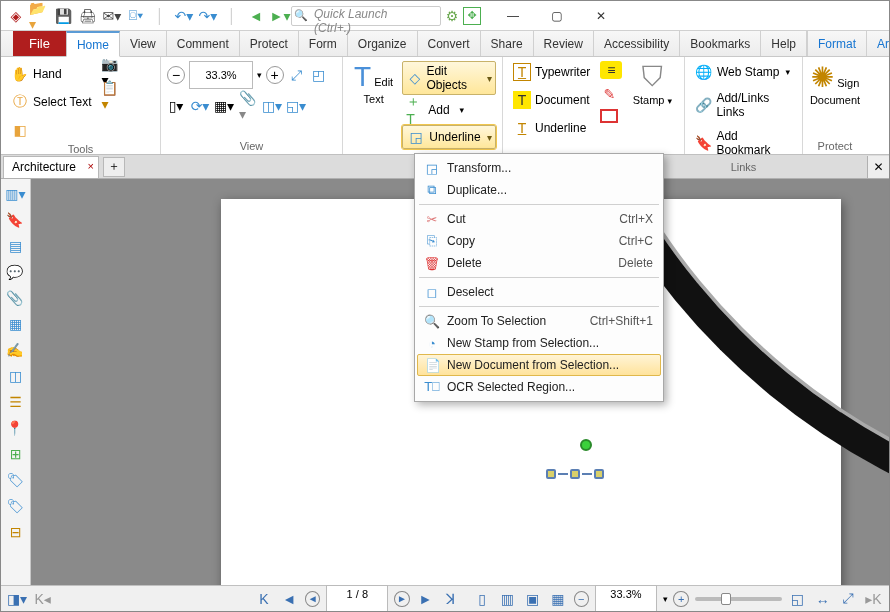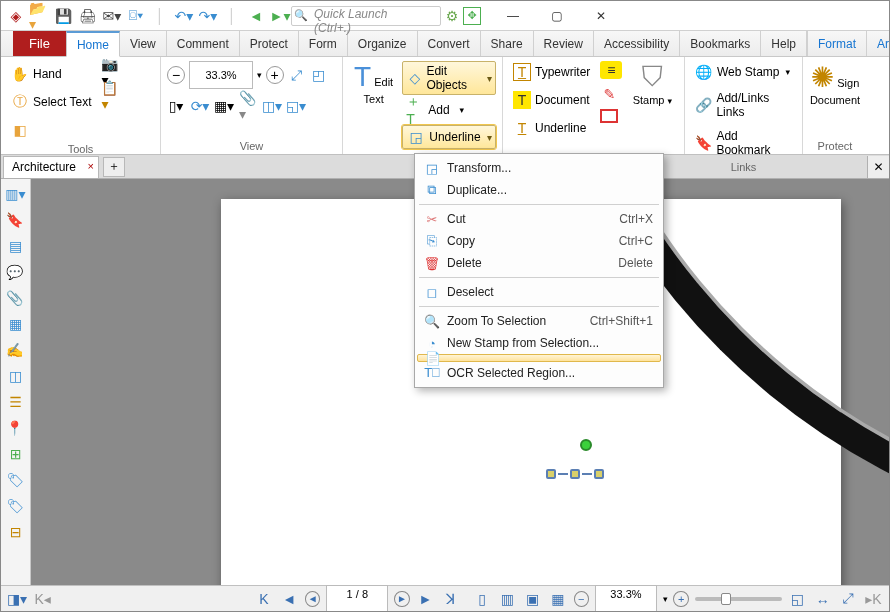--- a/index.html
+++ b/index.html
@@ -465,20 +465,21 @@
       <span class="mic" style="color:#3a8dd0">🔍</span>
       <span>Zoom To Selection</span>
       <span class="sc">Ctrl+Shift+1</span>
     </div>
   <div class="mi">
       <span class="mic" style="color:#3a8dd0">◔</span>
       <span>New Stamp from Selection...</span>
     </div>
   <div class="mi hov">
       <span class="mic" style="color:#3a8dd0">📄</span>
+      <span>New Document from Selection...</span>
     </div>
   <div class="mi">
       <span class="mic" style="color:#3a8dd0">T⎕</span>
       <span>OCR Selected Region...</span>
     </div>
 </div>
 
 <div class="status">
   <span class="sbtn">◨▾</span>
   <span class="sbtn" style="color:#999">K◂</span>

